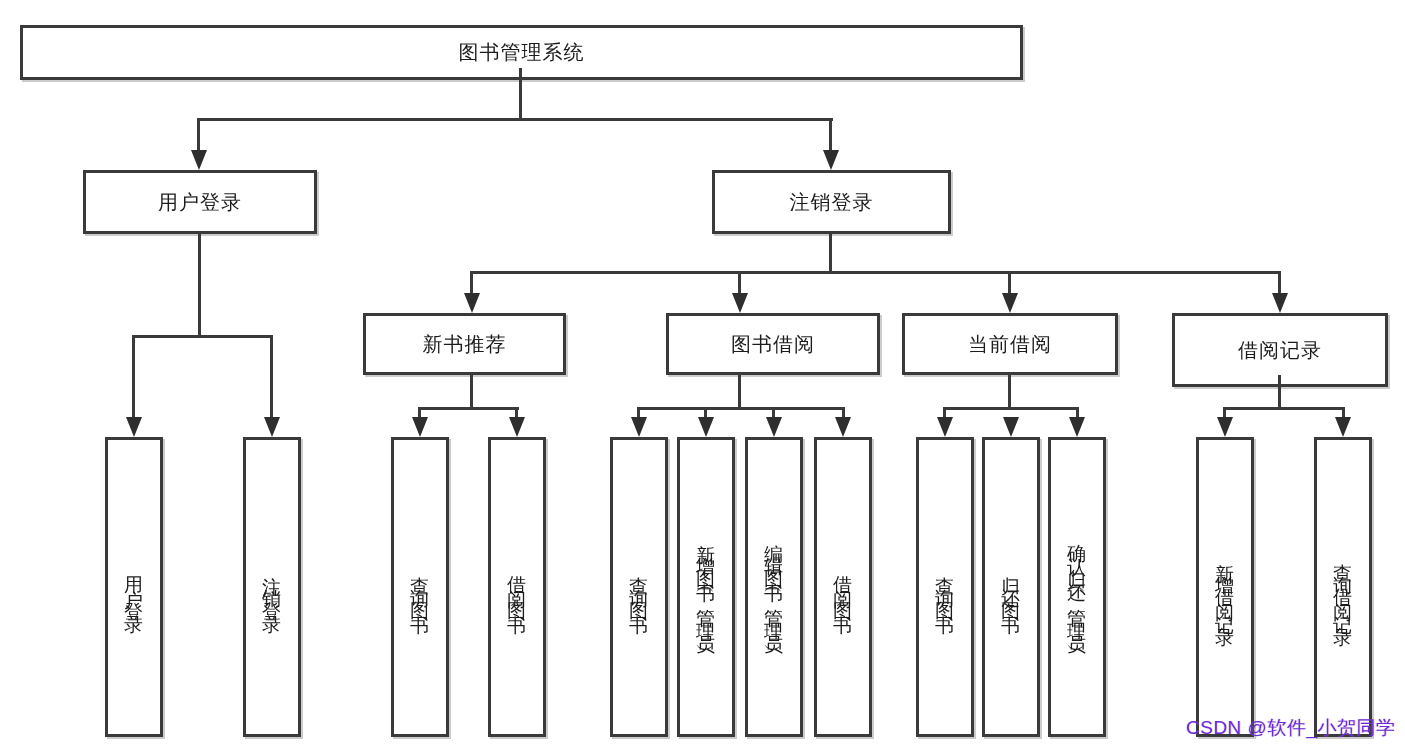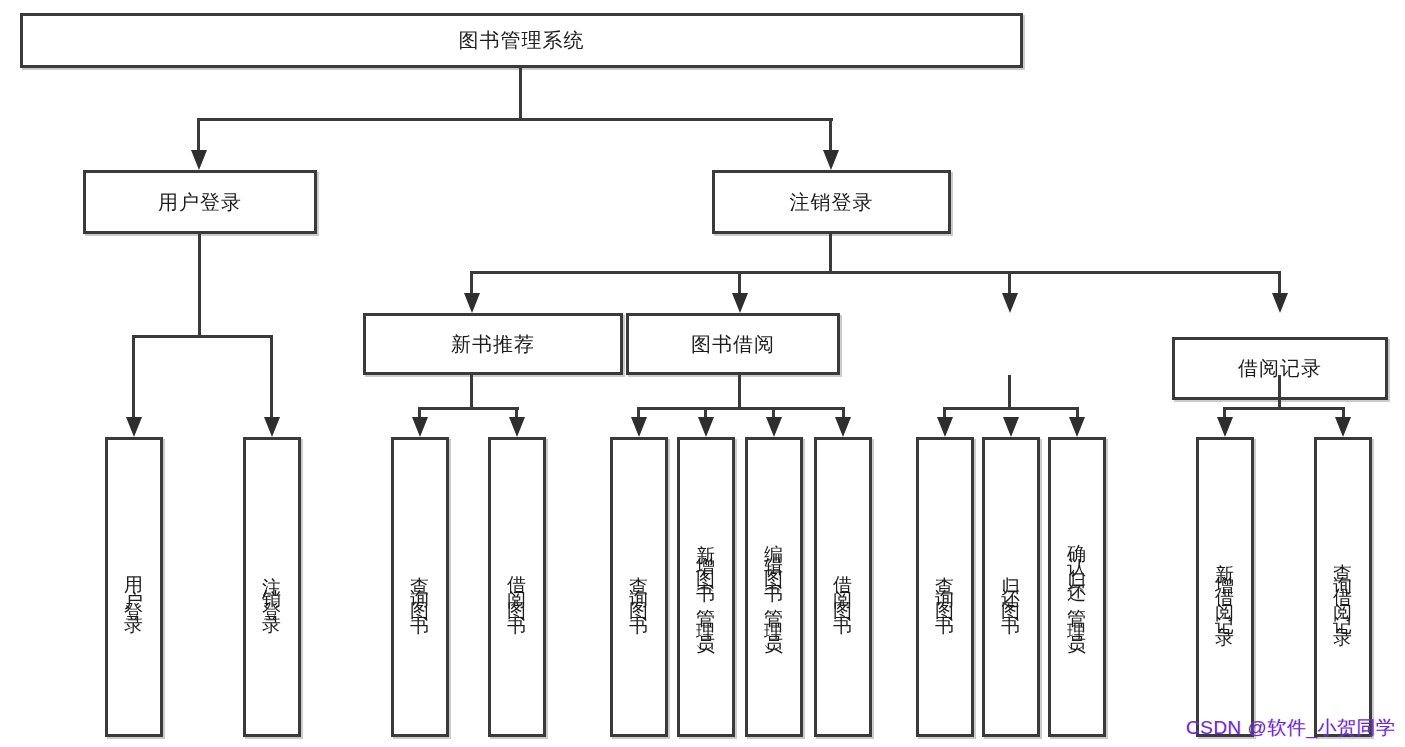--- a/index.html
+++ b/index.html
@@ -34,21 +34,21 @@
     position:absolute;left:1186px;top:715px;z-index:5;
     font-size:19px;color:#6d28d9;letter-spacing:0.5px;white-space:nowrap;
     text-shadow:1px 0 0 rgba(200,120,120,0.25), -1px 0 0 rgba(120,140,220,0.25);
   }
 </style>
 </head>
 <body>
 
 <div id="canvas">
 
-  <div class="box" style="left:20px;top:13px;width:1003px;height:55px;">
+  <div class="box" style="left:20px;top:25px;width:1003px;height:55px;">
     <span>图书管理系统</span>
   </div>
 
   <div class="vline" style="left:519px;top:68px;height:50px;"></div>
   <div class="hline" style="left:198px;top:118px;width:635px;"></div>
   <div class="vline" style="left:197px;top:118px;height:34px;"></div>
   <div class="vline" style="left:829px;top:118px;height:34px;"></div>
   <div class="tri" style="left:191px;top:150px;"></div>
   <div class="tri" style="left:823px;top:150px;"></div>
 
@@ -70,27 +70,30 @@
   <div class="hline" style="left:470px;top:271px;width:811px;"></div>
   <div class="vline" style="left:470px;top:271px;height:24px;"></div>
   <div class="vline" style="left:738px;top:271px;height:24px;"></div>
   <div class="vline" style="left:1008px;top:271px;height:24px;"></div>
   <div class="vline" style="left:1278px;top:271px;height:24px;"></div>
   <div class="tri" style="left:464px;top:293px;"></div>
   <div class="tri" style="left:732px;top:293px;"></div>
   <div class="tri" style="left:1002px;top:293px;"></div>
   <div class="tri" style="left:1272px;top:293px;"></div>
 
-  <div class="box" style="left:363px;top:313px;width:260px;height:62px;align-items:center;">
+  <div class="box" style="left:363px;top:313px;width:203px;height:62px;align-items:center;">
     <span>新书推荐</span>
   </div>
-  <div class="box" style="left:626px;top:313px;width:214px;height:62px;">
+  <div class="box" style="left:666px;top:313px;width:214px;height:62px;">
     <span>图书借阅</span>
   </div>
-  <div class="box" style="left:1172px;top:313px;width:216px;height:63px;margin-top:24px;">
+  <div class="box" style="left:902px;top:313px;width:216px;height:62px;">
+    <span>当前借阅</span>
+  </div>
+  <div class="box" style="left:1172px;top:313px;width:216px;height:74px;">
     <span>借阅记录</span>
   </div>
 
   <div class="vline" style="left:470px;top:375px;height:34px;"></div>
   <div class="hline" style="left:418px;top:407px;width:101px;"></div>
   <div class="vline" style="left:418px;top:407px;height:12px;"></div>
   <div class="vline" style="left:515px;top:407px;height:12px;"></div>
   <div class="tri" style="left:412px;top:417px;"></div>
   <div class="tri" style="left:509px;top:417px;"></div>
 

